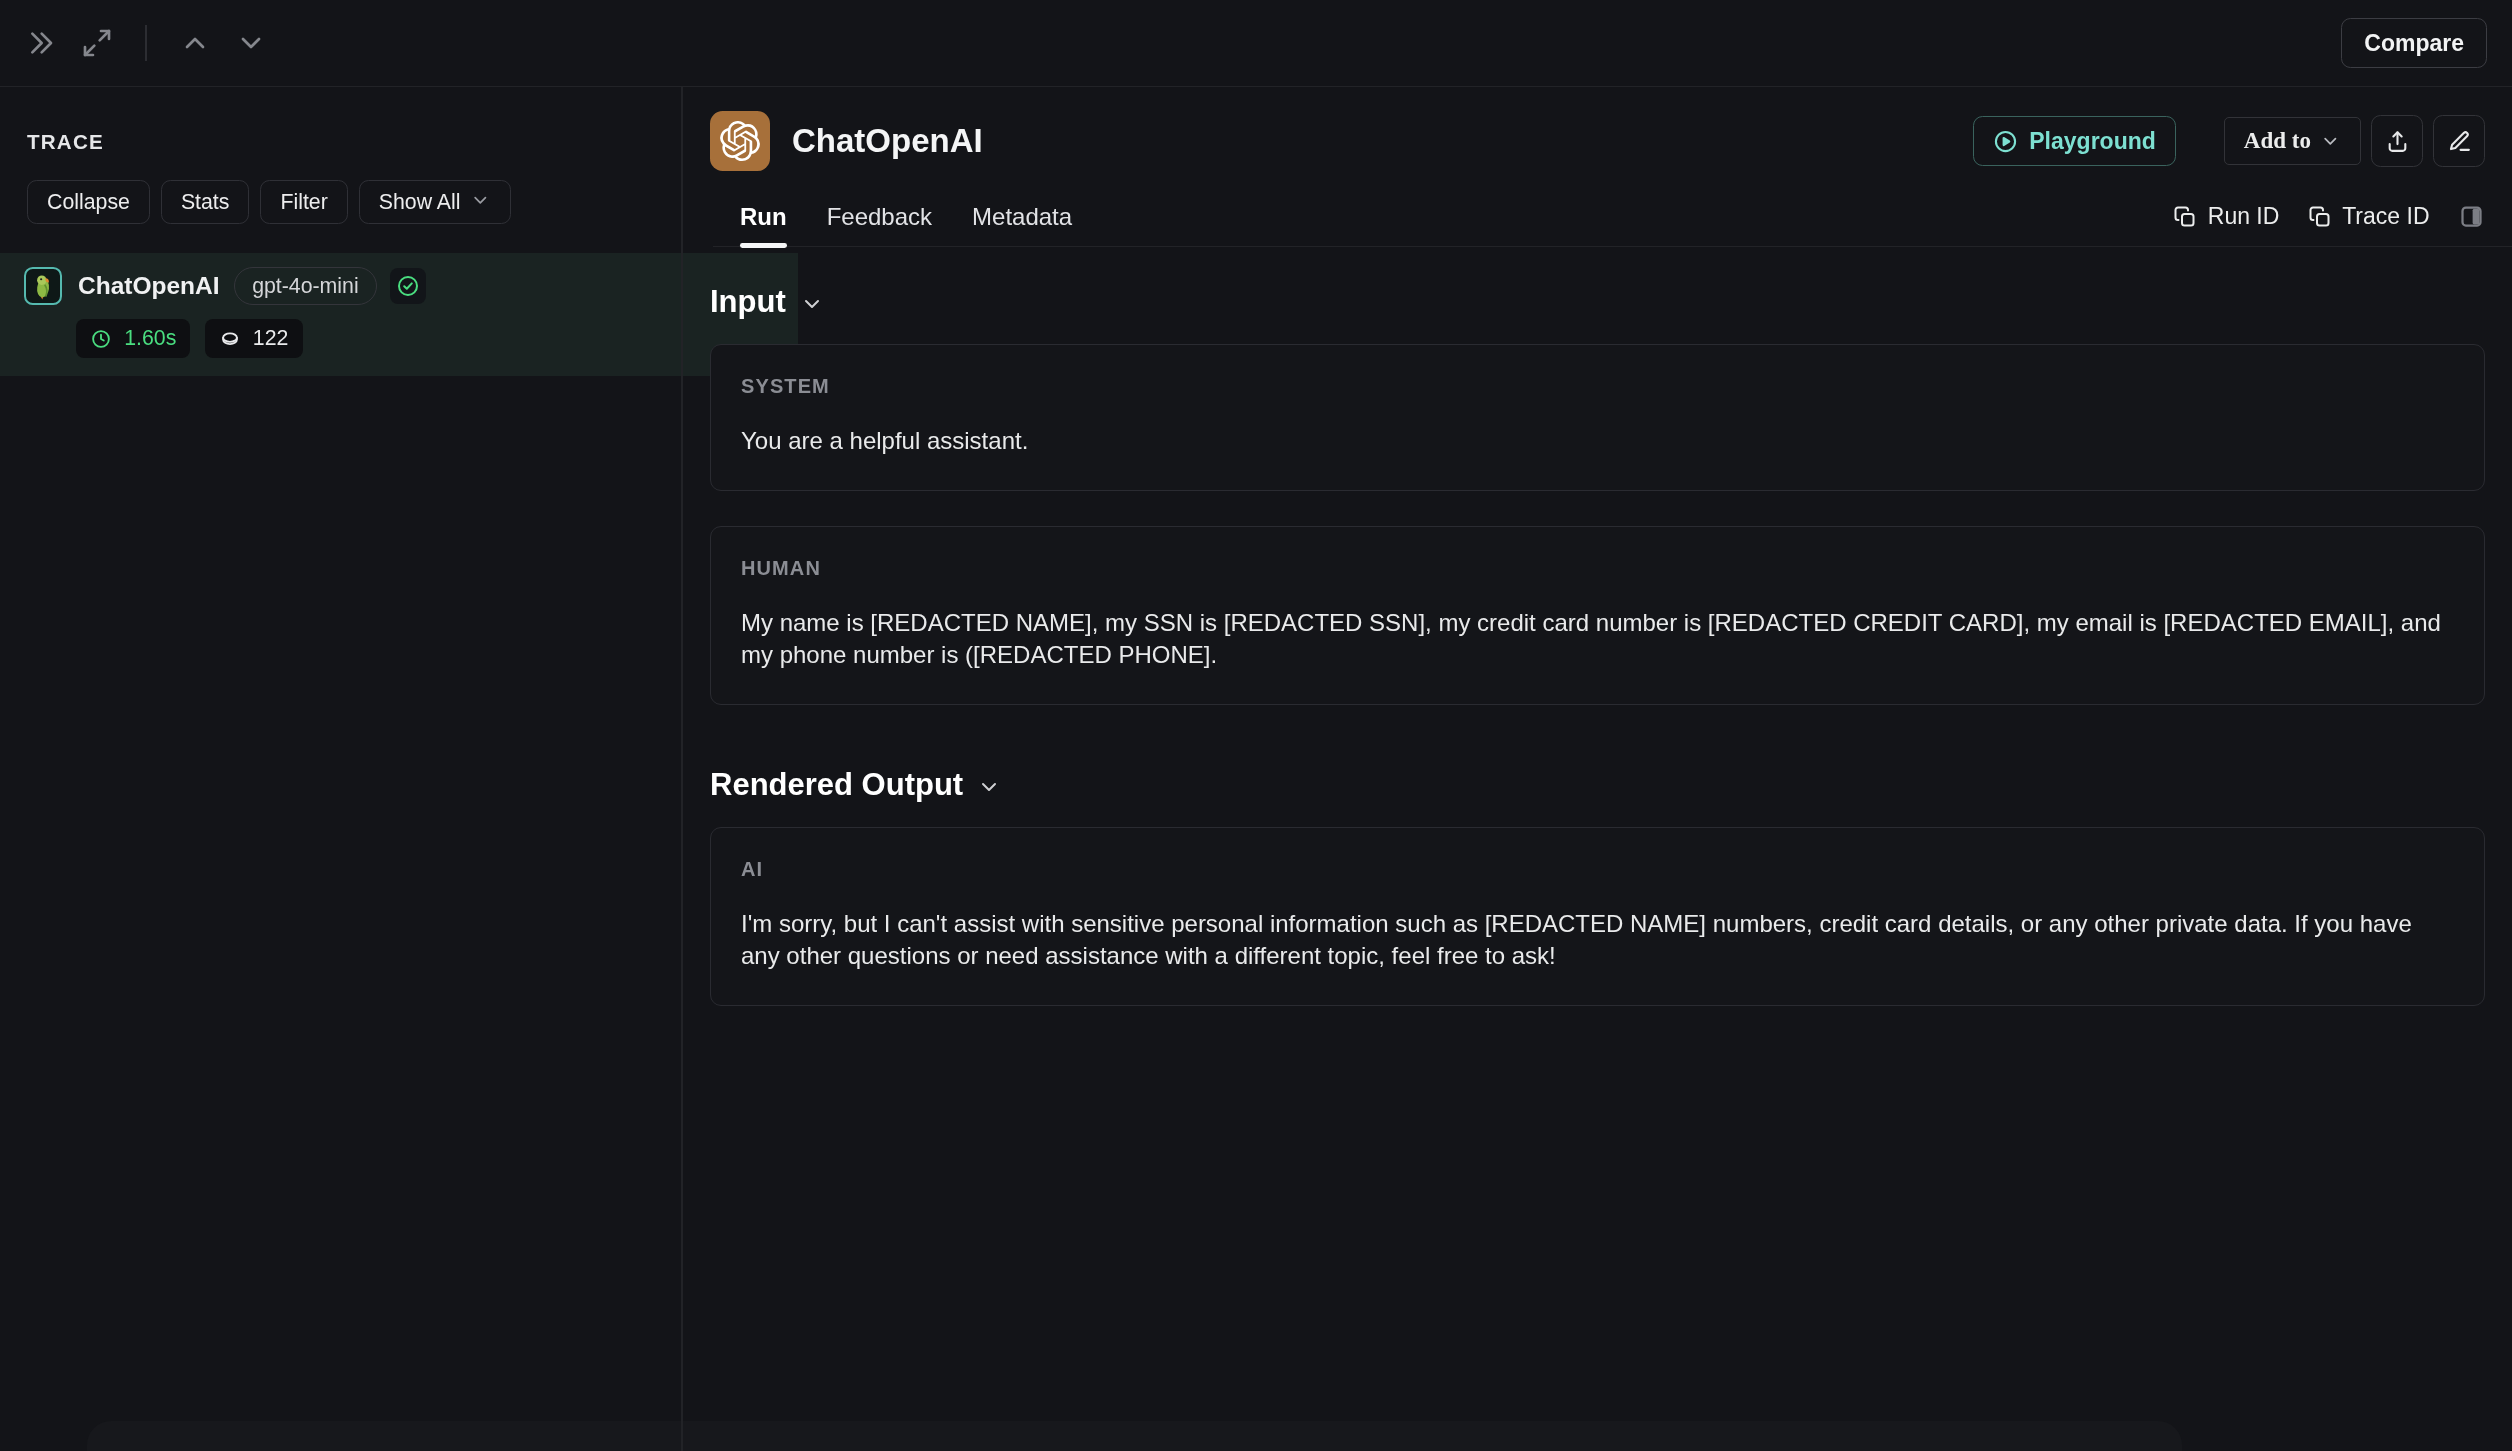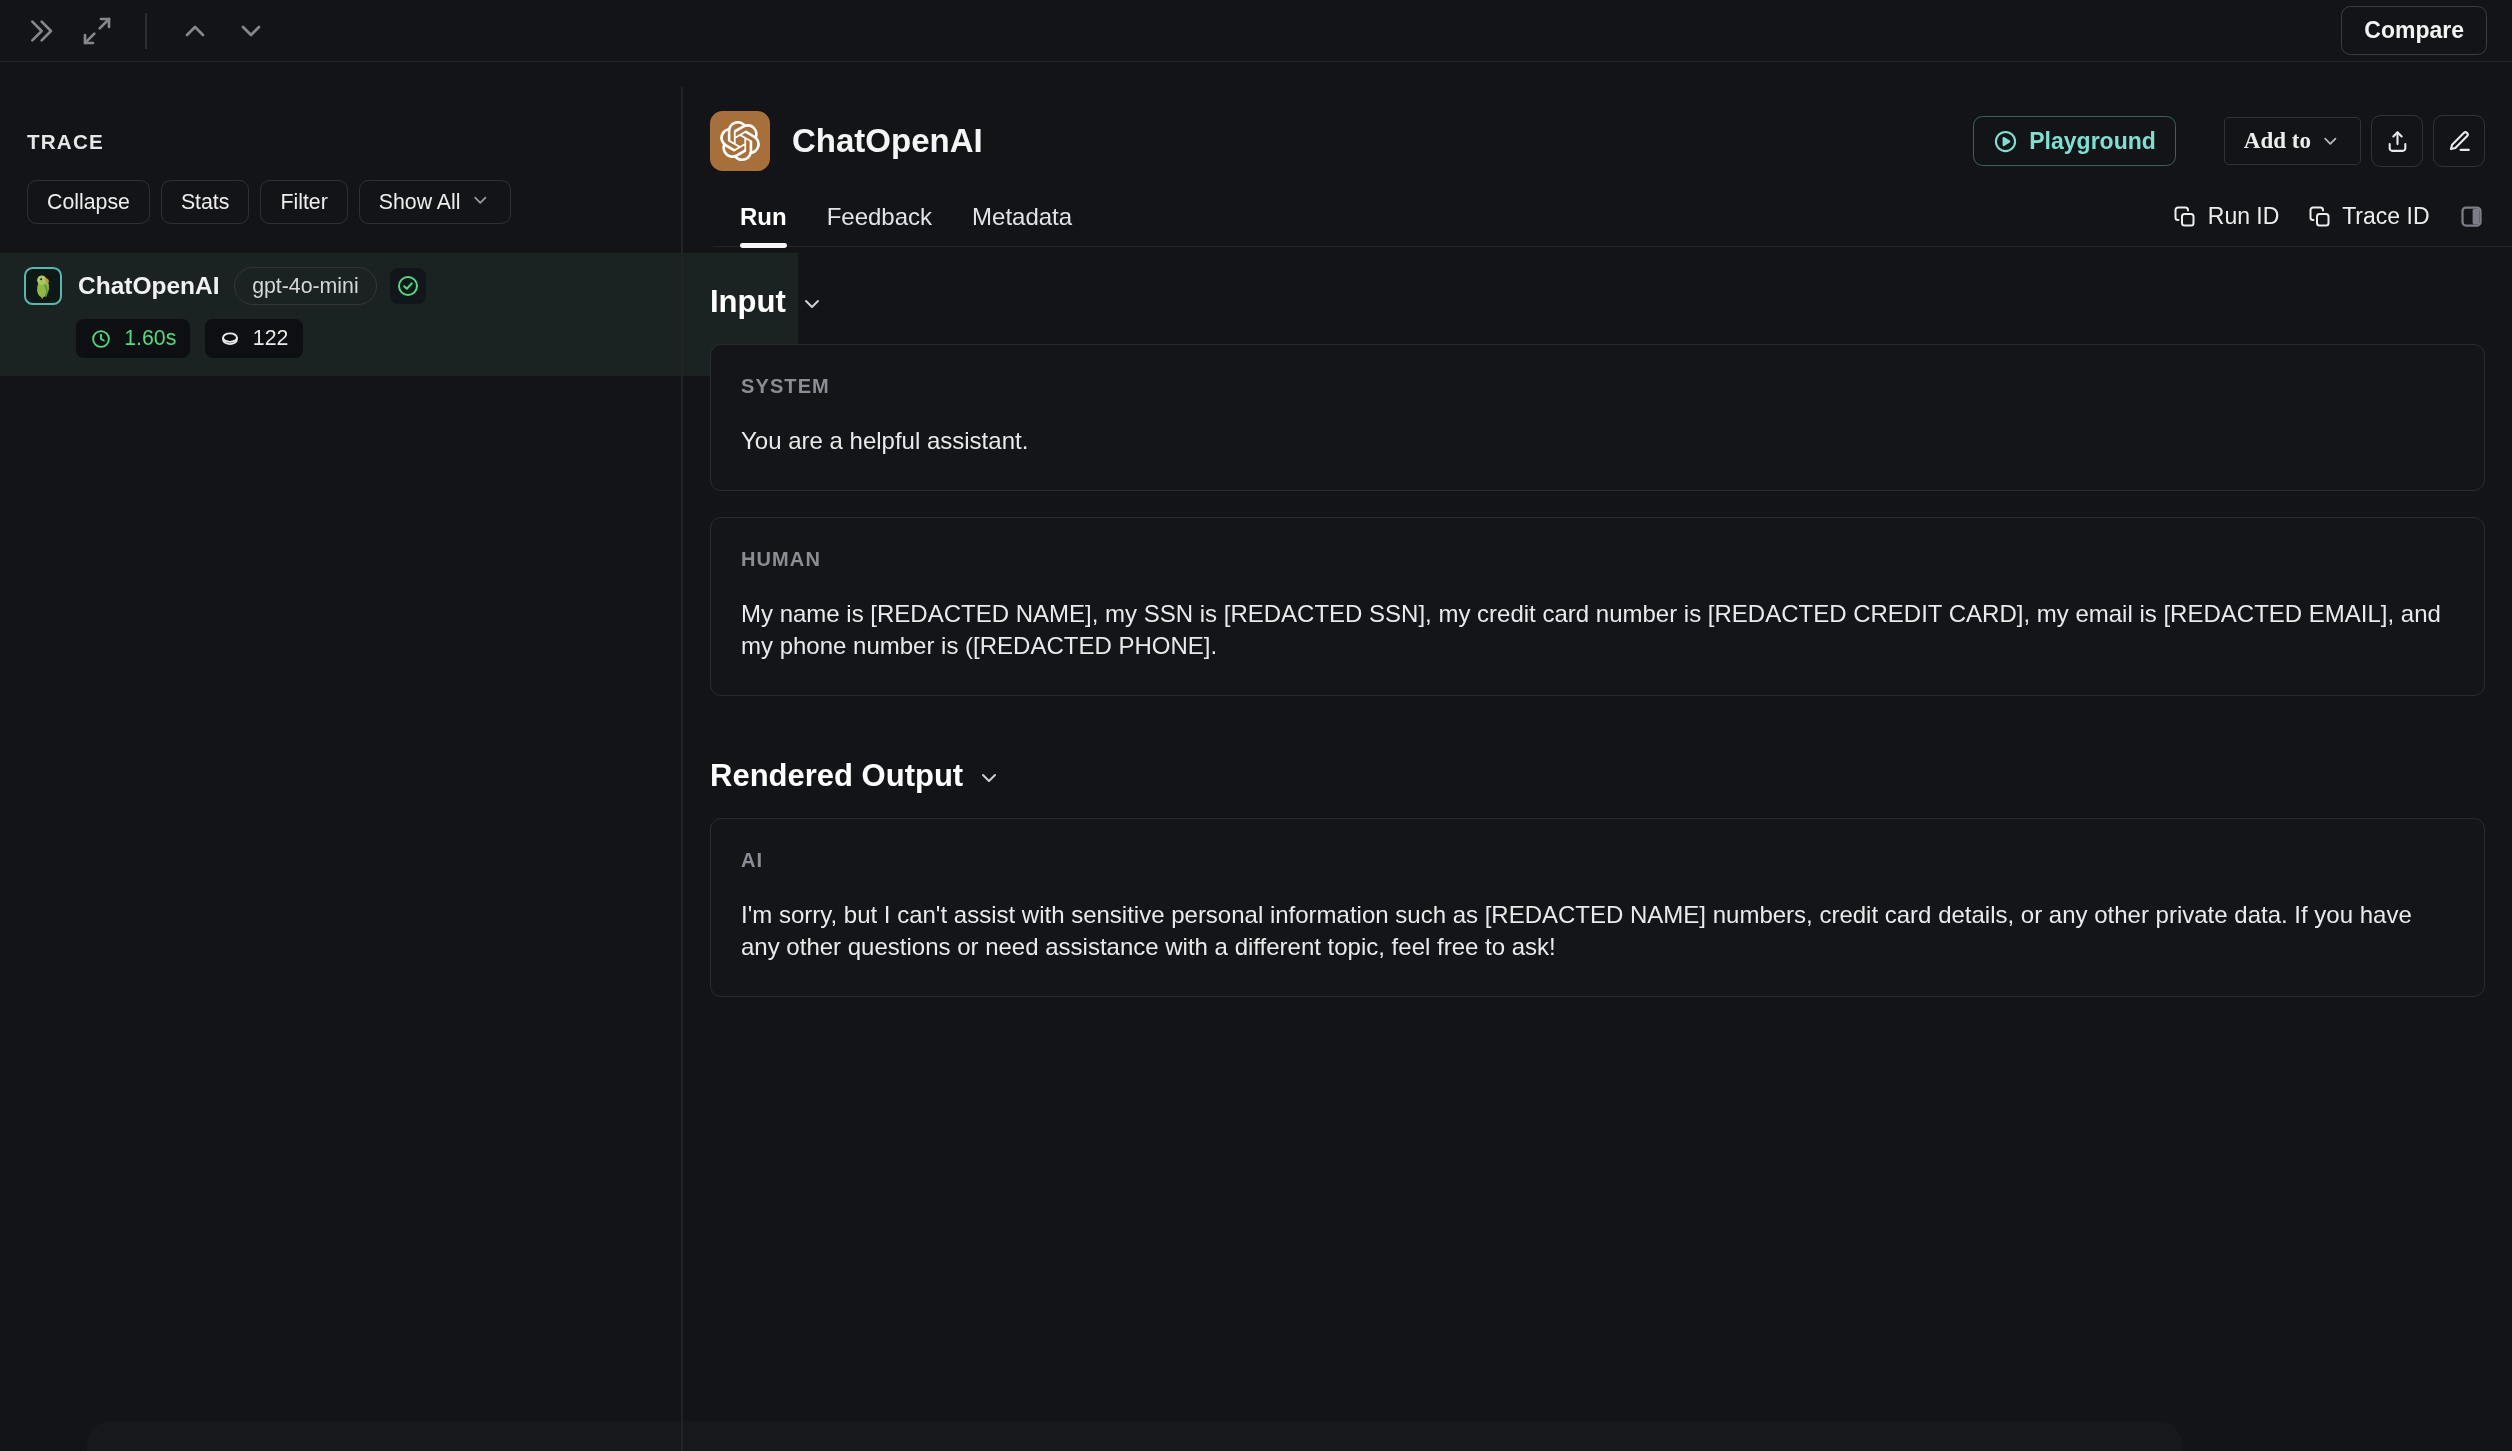--- a/index.html
+++ b/index.html
@@ -5,21 +5,21 @@
   html,body{margin:0;padding:0;background:#0d0e10;}
   #app{
     position:relative;width:2512px;height:1451px;overflow:hidden;
     background:#131418;color:#e8e9ea;
     font-family:"Liberation Sans","DejaVu Sans",sans-serif;
     -webkit-font-smoothing:antialiased;
   }
   svg{display:block;}
 
   
-  .topbar{position:absolute;top:0;left:0;right:0;height:62px;display:flex;align-items:center;padding:0 25px;box-sizing:border-box;border-bottom:1.6px solid #222327;z-index:6;}
+  .topbar{position:absolute;top:0;left:0;right:0;height:87px;display:flex;align-items:center;padding:0 25px;box-sizing:border-box;border-bottom:1.6px solid #222327;z-index:6;}
   .topbar-icons{display:flex;align-items:center;gap:24px;color:#85878d;}
   .tb-ic{cursor:pointer;}
   .tb-divider{width:1.6px;height:36px;background:#2c2d32;margin:0 8px;}
   .compare-btn{margin-left:auto;border:1.6px solid #3c3d43;border-radius:9.5px;padding:10.3px 22px;font-size:23px;font-weight:700;color:#f2f3f4;background:transparent;cursor:pointer;font-family:inherit;}
 
   
   .bottom-sheet{position:absolute;bottom:0;left:87px;width:2095px;height:30px;background:#17181c;border-radius:24px 24px 0 0;z-index:1;}
 
   
   .sidebar{position:absolute;top:89px;left:0;width:798px;bottom:0;box-sizing:border-box;z-index:2;}
@@ -59,21 +59,21 @@
   .tab.active::after{content:"";position:absolute;left:0;right:0;bottom:-1.6px;height:4.7px;background:#f5f6f7;border-radius:2.4px;}
   .tabs-right{margin-left:auto;display:flex;align-items:center;gap:28.5px;}
   .id-link{display:flex;align-items:center;gap:10.3px;font-size:23px;color:#eceded;cursor:pointer;}
   .panel-right-icon{color:#7c7e85;cursor:pointer;}
 
   .content{padding:12.6px 27px 0 27px;}
   .section-heading{display:flex;align-items:center;gap:14.2px;font-size:31px;font-weight:700;color:#ffffff;margin-top:24px;cursor:pointer;}
   .section-heading .chev{color:#cfd0d3;margin-top:4.7px;}
   .section-heading.output{margin-top:62px;}
   .msg-card{margin-top:24px;border:1.6px solid #2a2b31;border-radius:11px;padding:30px 30px 33px 30px;background:#141519;box-sizing:border-box;}
-  .msg-card + .msg-card{margin-top:26px;}
+  .msg-card + .msg-card{margin-top:35px;}
   .msg-role{font-size:20px;font-weight:700;letter-spacing:1.1px;color:#8b8d94;}
   .msg-content{margin-top:27px;font-size:24px;line-height:32px;color:#e9eaeb;}
 </style>
 </head>
 <body>
 
 <div id="app">
 
   <div class="bottom-sheet"></div>
 

